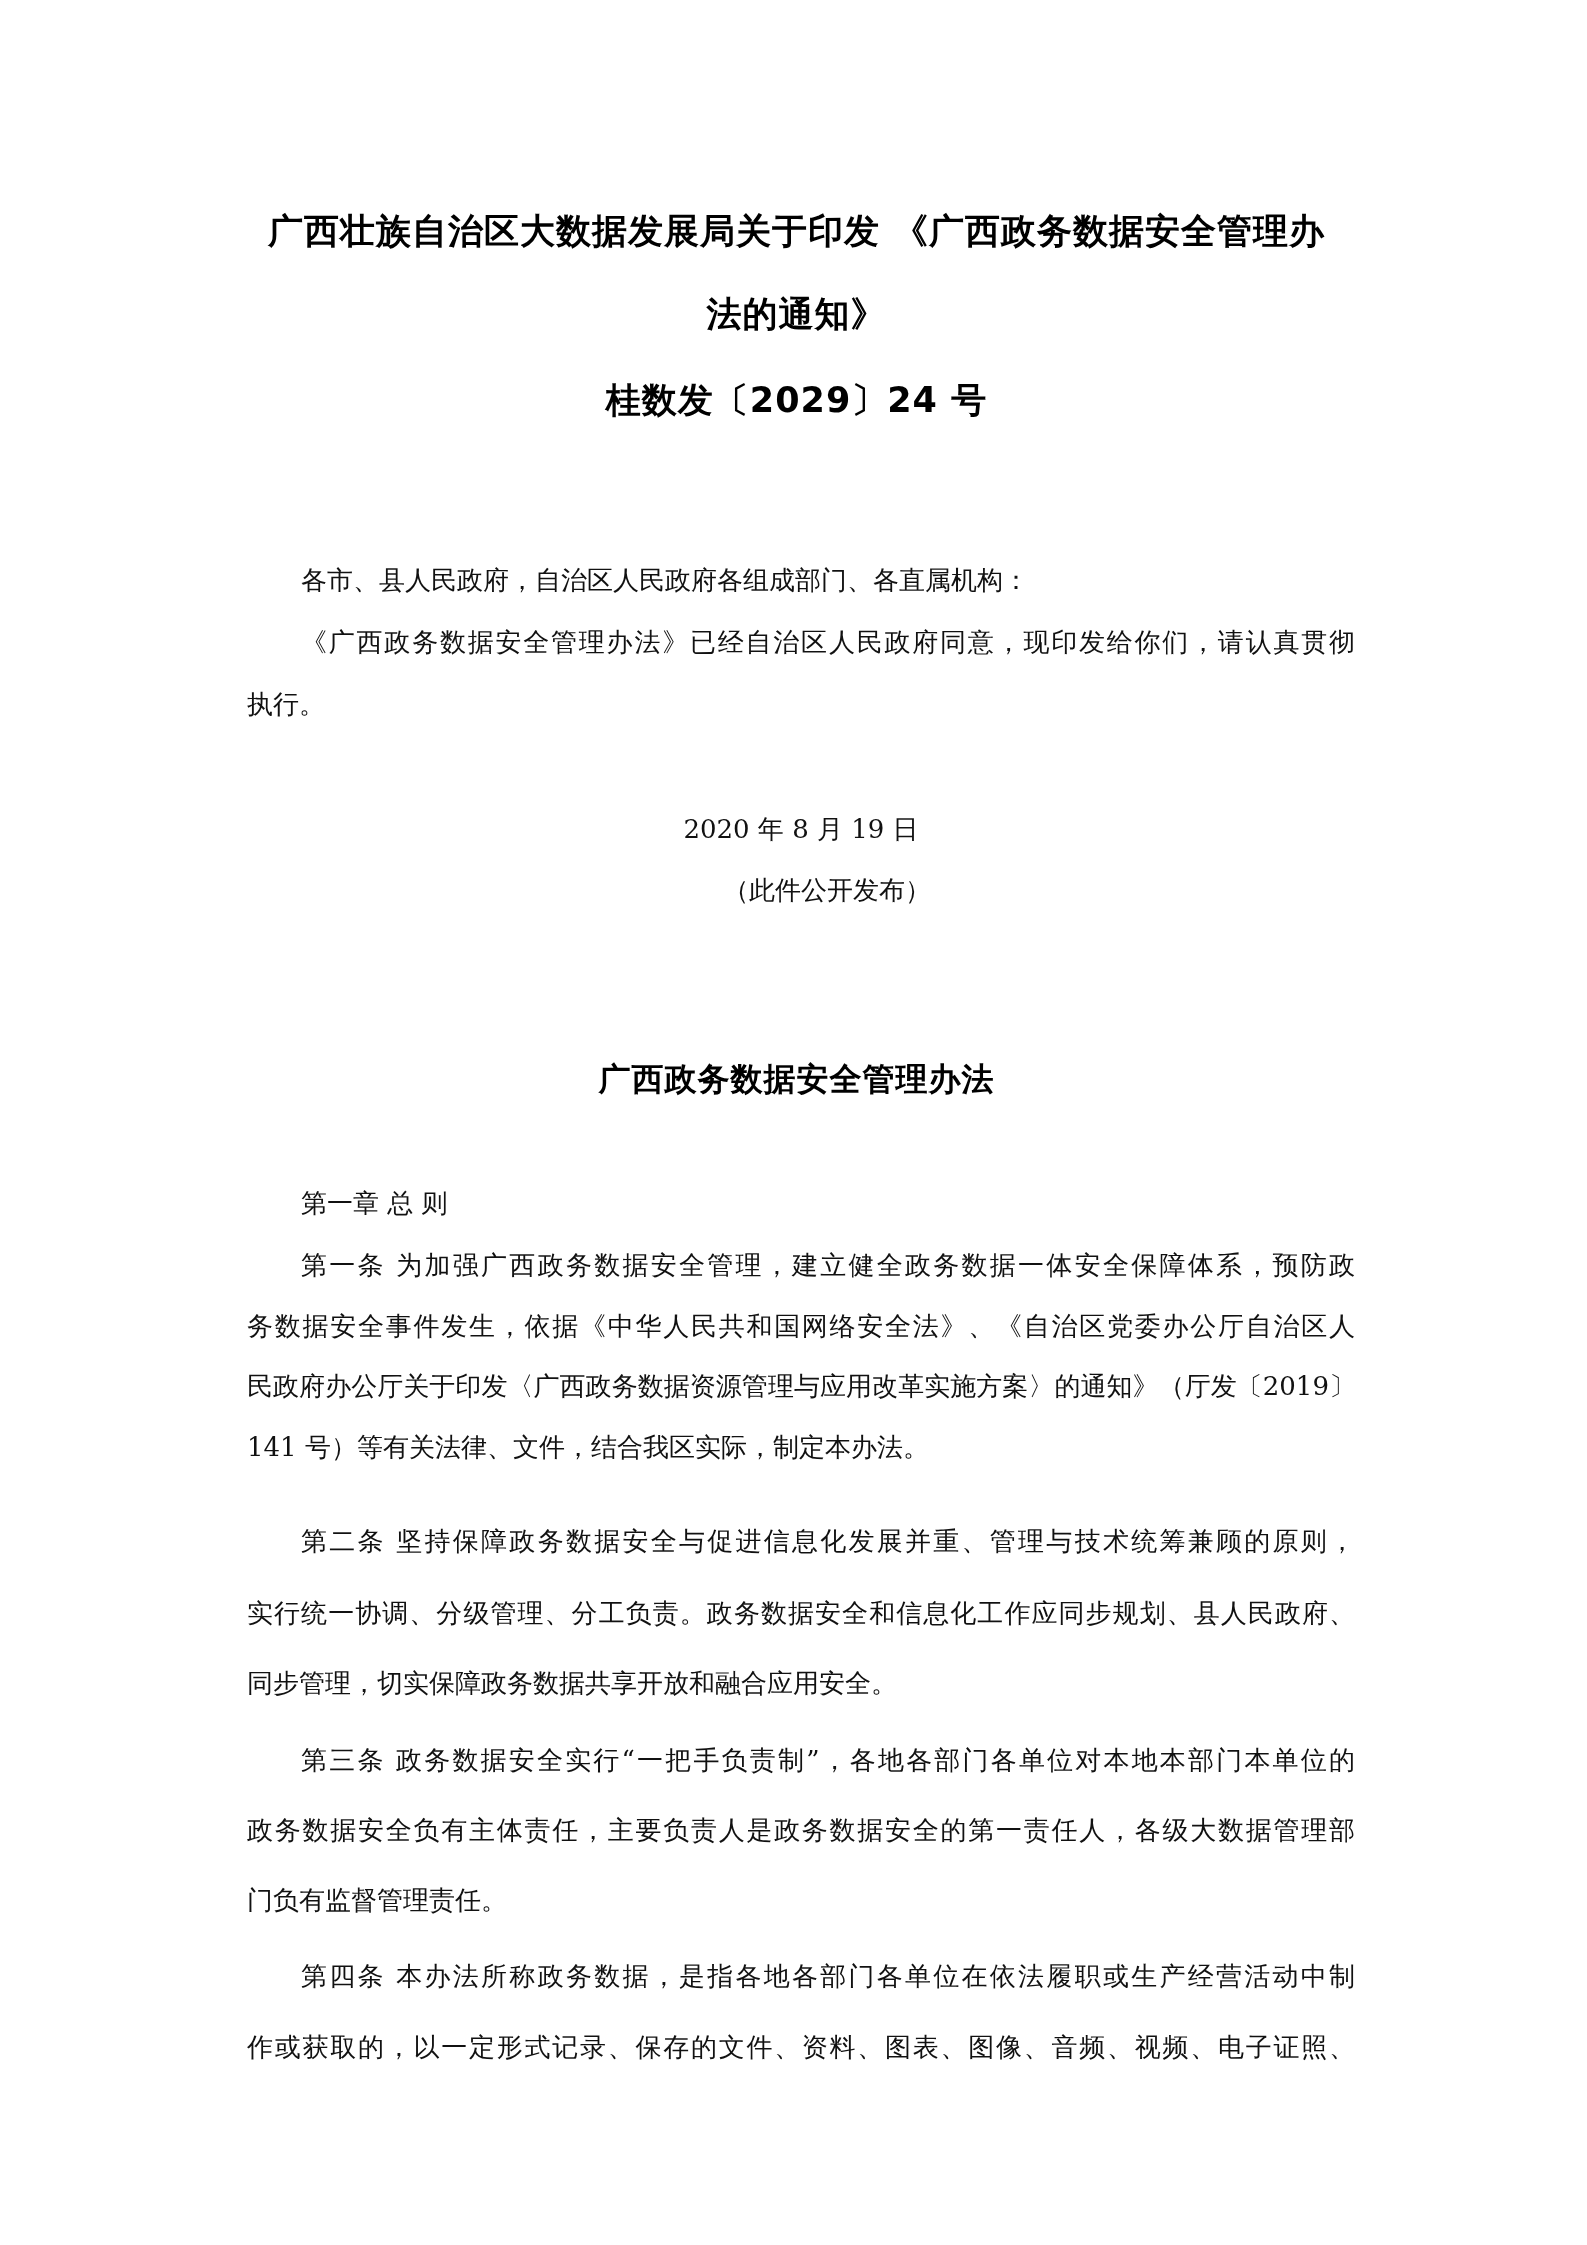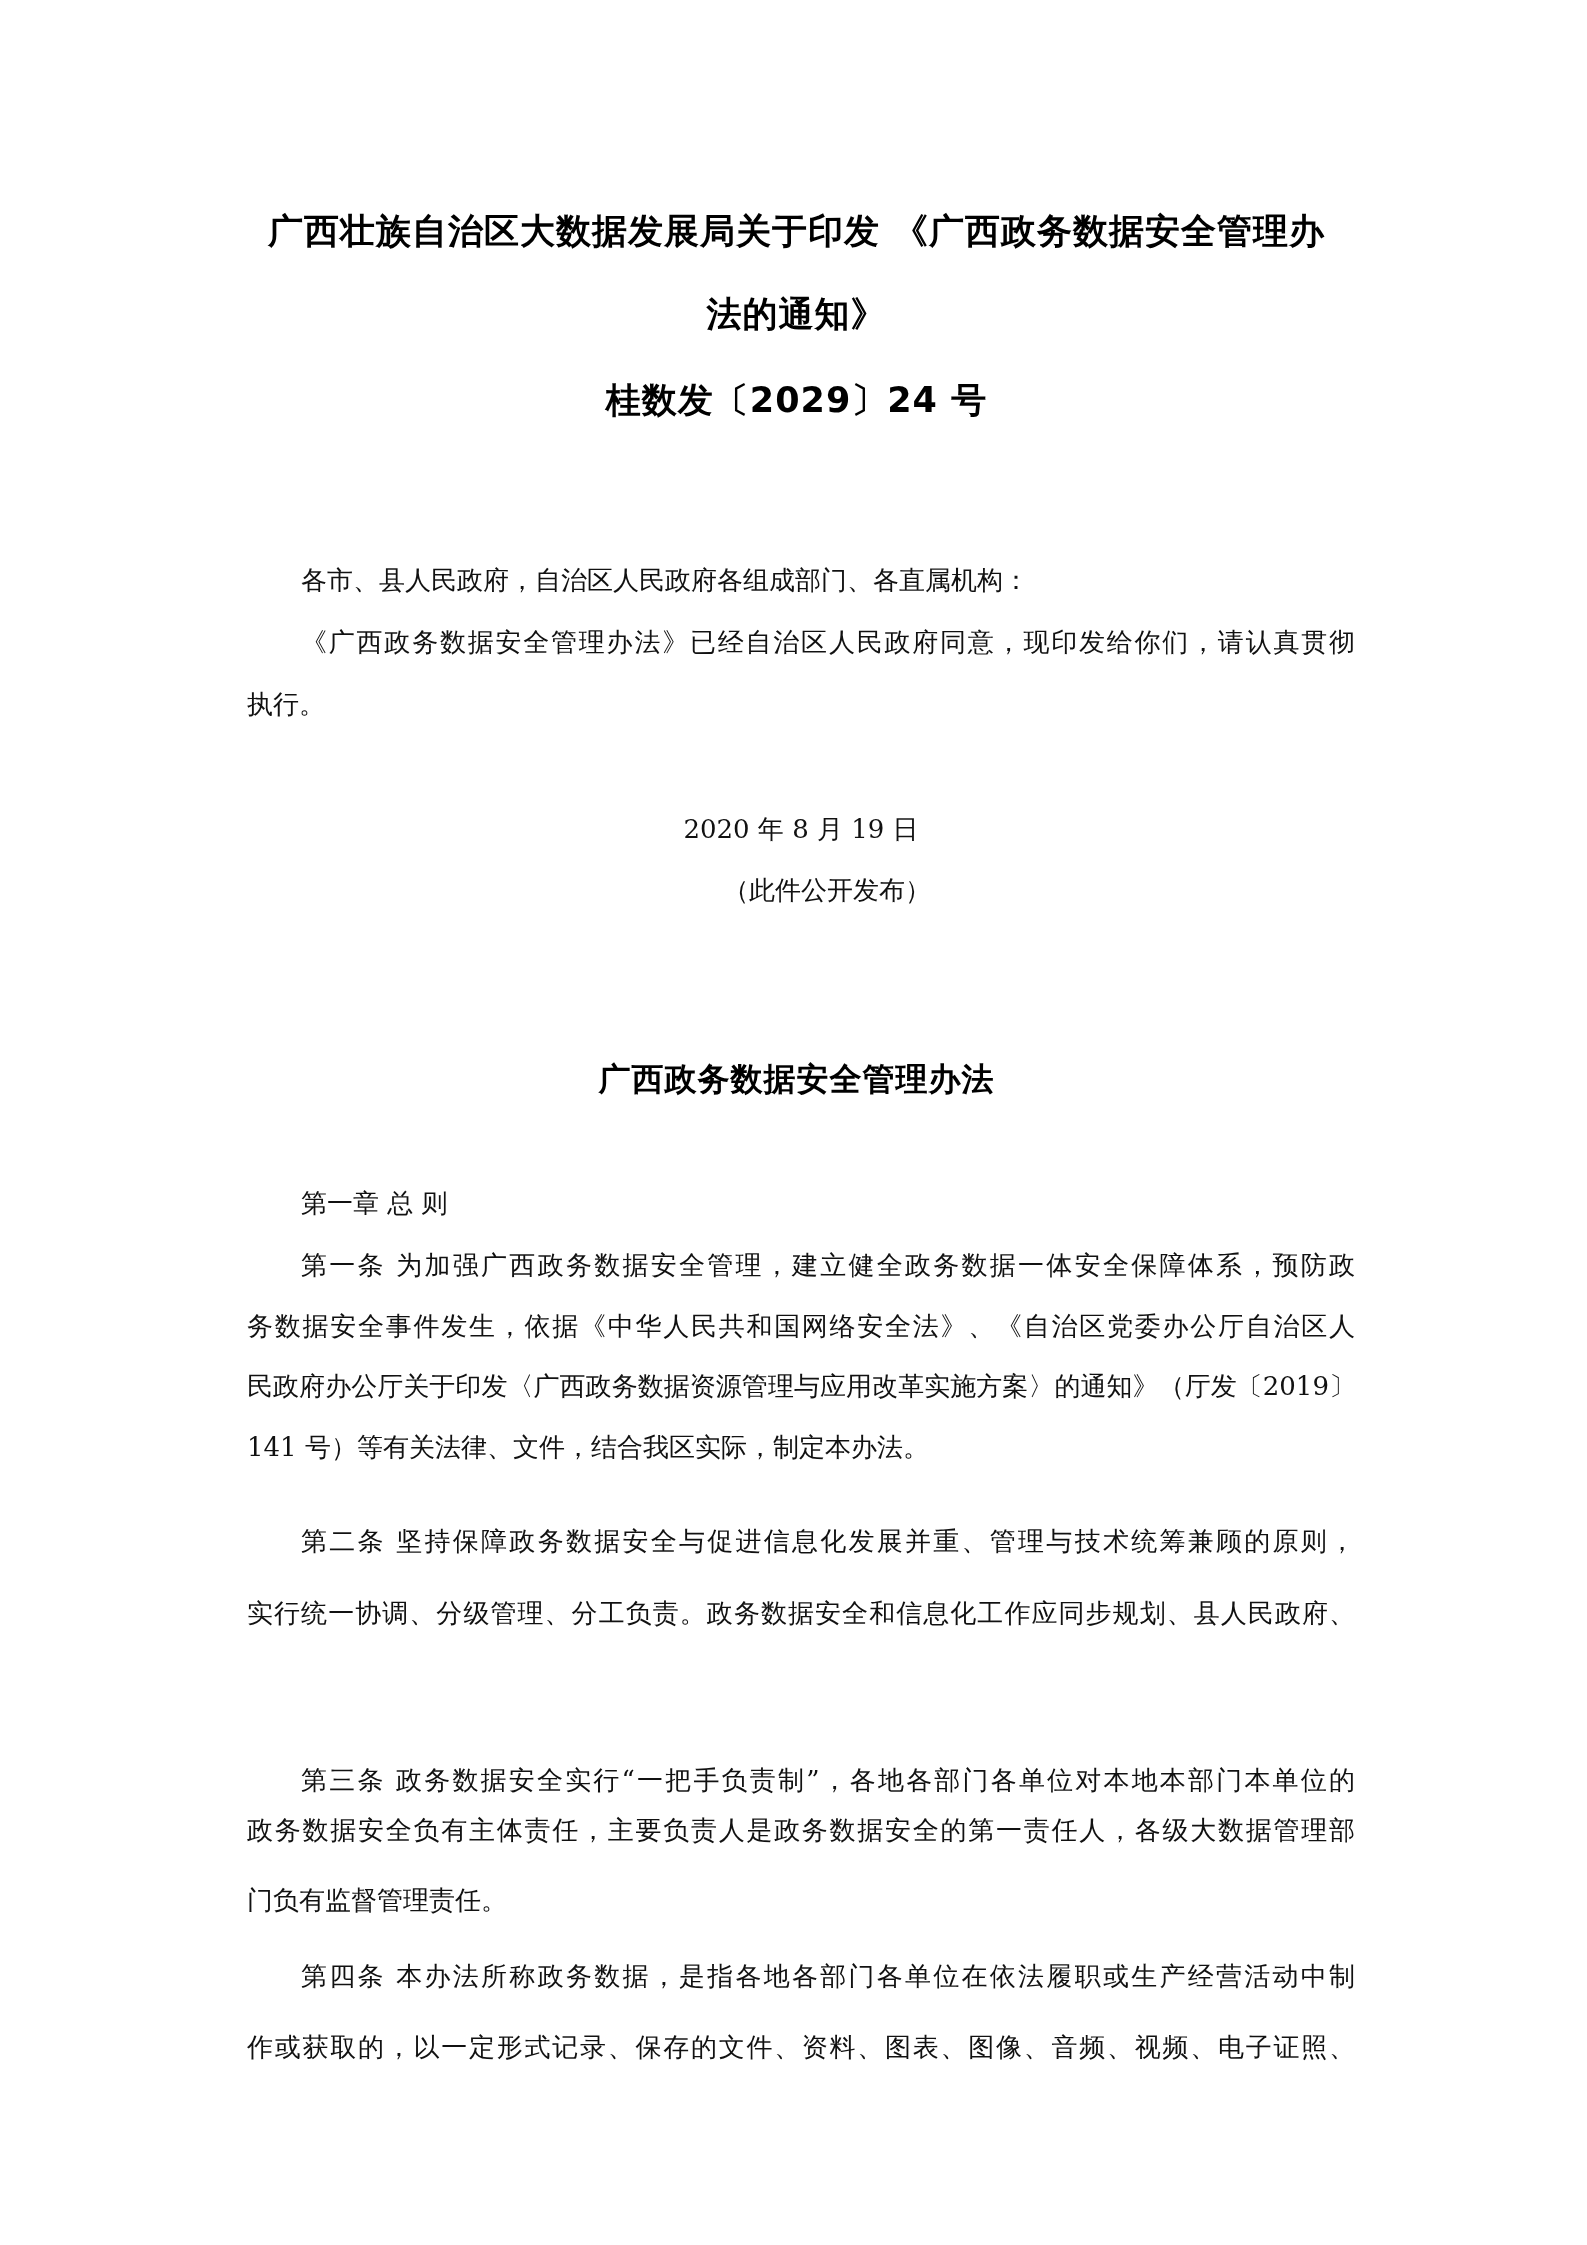--- a/index.html
+++ b/index.html
@@ -34,21 +34,22 @@
   <div class="line title center" style="top:1063px; font-size:32px;">广西政务数据安全管理办法</div>
   <div class="line body indent" style="top:1190px; left:298px;">第一章  总  则</div>
 
   <div class="line body indent justify" style="top:1252px;">第一条   为加强广西政务数据安全管理，建立健全政务数据一体安全保障体系，预防政</div>
   <div class="line body justify" style="top:1313px;">务数据安全事件发生，依据《中华人民共和国网络安全法》、《自治区党委办公厅自治区人</div>
   <div class="line body justify" style="top:1373px;">民政府办公厅关于印发〈广西政务数据资源管理与应用改革实施方案〉的通知》（厅发〔2019〕</div>
   <div class="line body" style="top:1434px;">141 号）等有关法律、文件，结合我区实际，制定本办法。</div>
 
   <div class="line body indent justify" style="top:1528px;">第二条   坚持保障政务数据安全与促进信息化发展并重、管理与技术统筹兼顾的原则，</div>
   <div class="line body justify" style="top:1600px;">实行统一协调、分级管理、分工负责。政务数据安全和信息化工作应同步规划、县人民政府、</div>
+  <div class="line body" style="top:1670px;">同步管理，切实保障政务数据共享开放和融合应用安全。</div>
 
-  <div class="line body indent justify" style="top:1747px;margin-top:20px;">第三条   政务数据安全实行“一把手负责制”，各地各部门各单位对本地本部门本单位的</div>
+  <div class="line body indent justify" style="top:1747px;">第三条   政务数据安全实行“一把手负责制”，各地各部门各单位对本地本部门本单位的</div>
   <div class="line body justify" style="top:1817px;">政务数据安全负有主体责任，主要负责人是政务数据安全的第一责任人，各级大数据管理部</div>
   <div class="line body" style="top:1887px;">门负有监督管理责任。</div>
 
   <div class="line body indent justify" style="top:1963px;">第四条   本办法所称政务数据，是指各地各部门各单位在依法履职或生产经营活动中制</div>
   <div class="line body justify" style="top:2034px;">作或获取的，以一定形式记录、保存的文件、资料、图表、图像、音频、视频、电子证照、</div>
 
 </div>
 
 </body></html>

